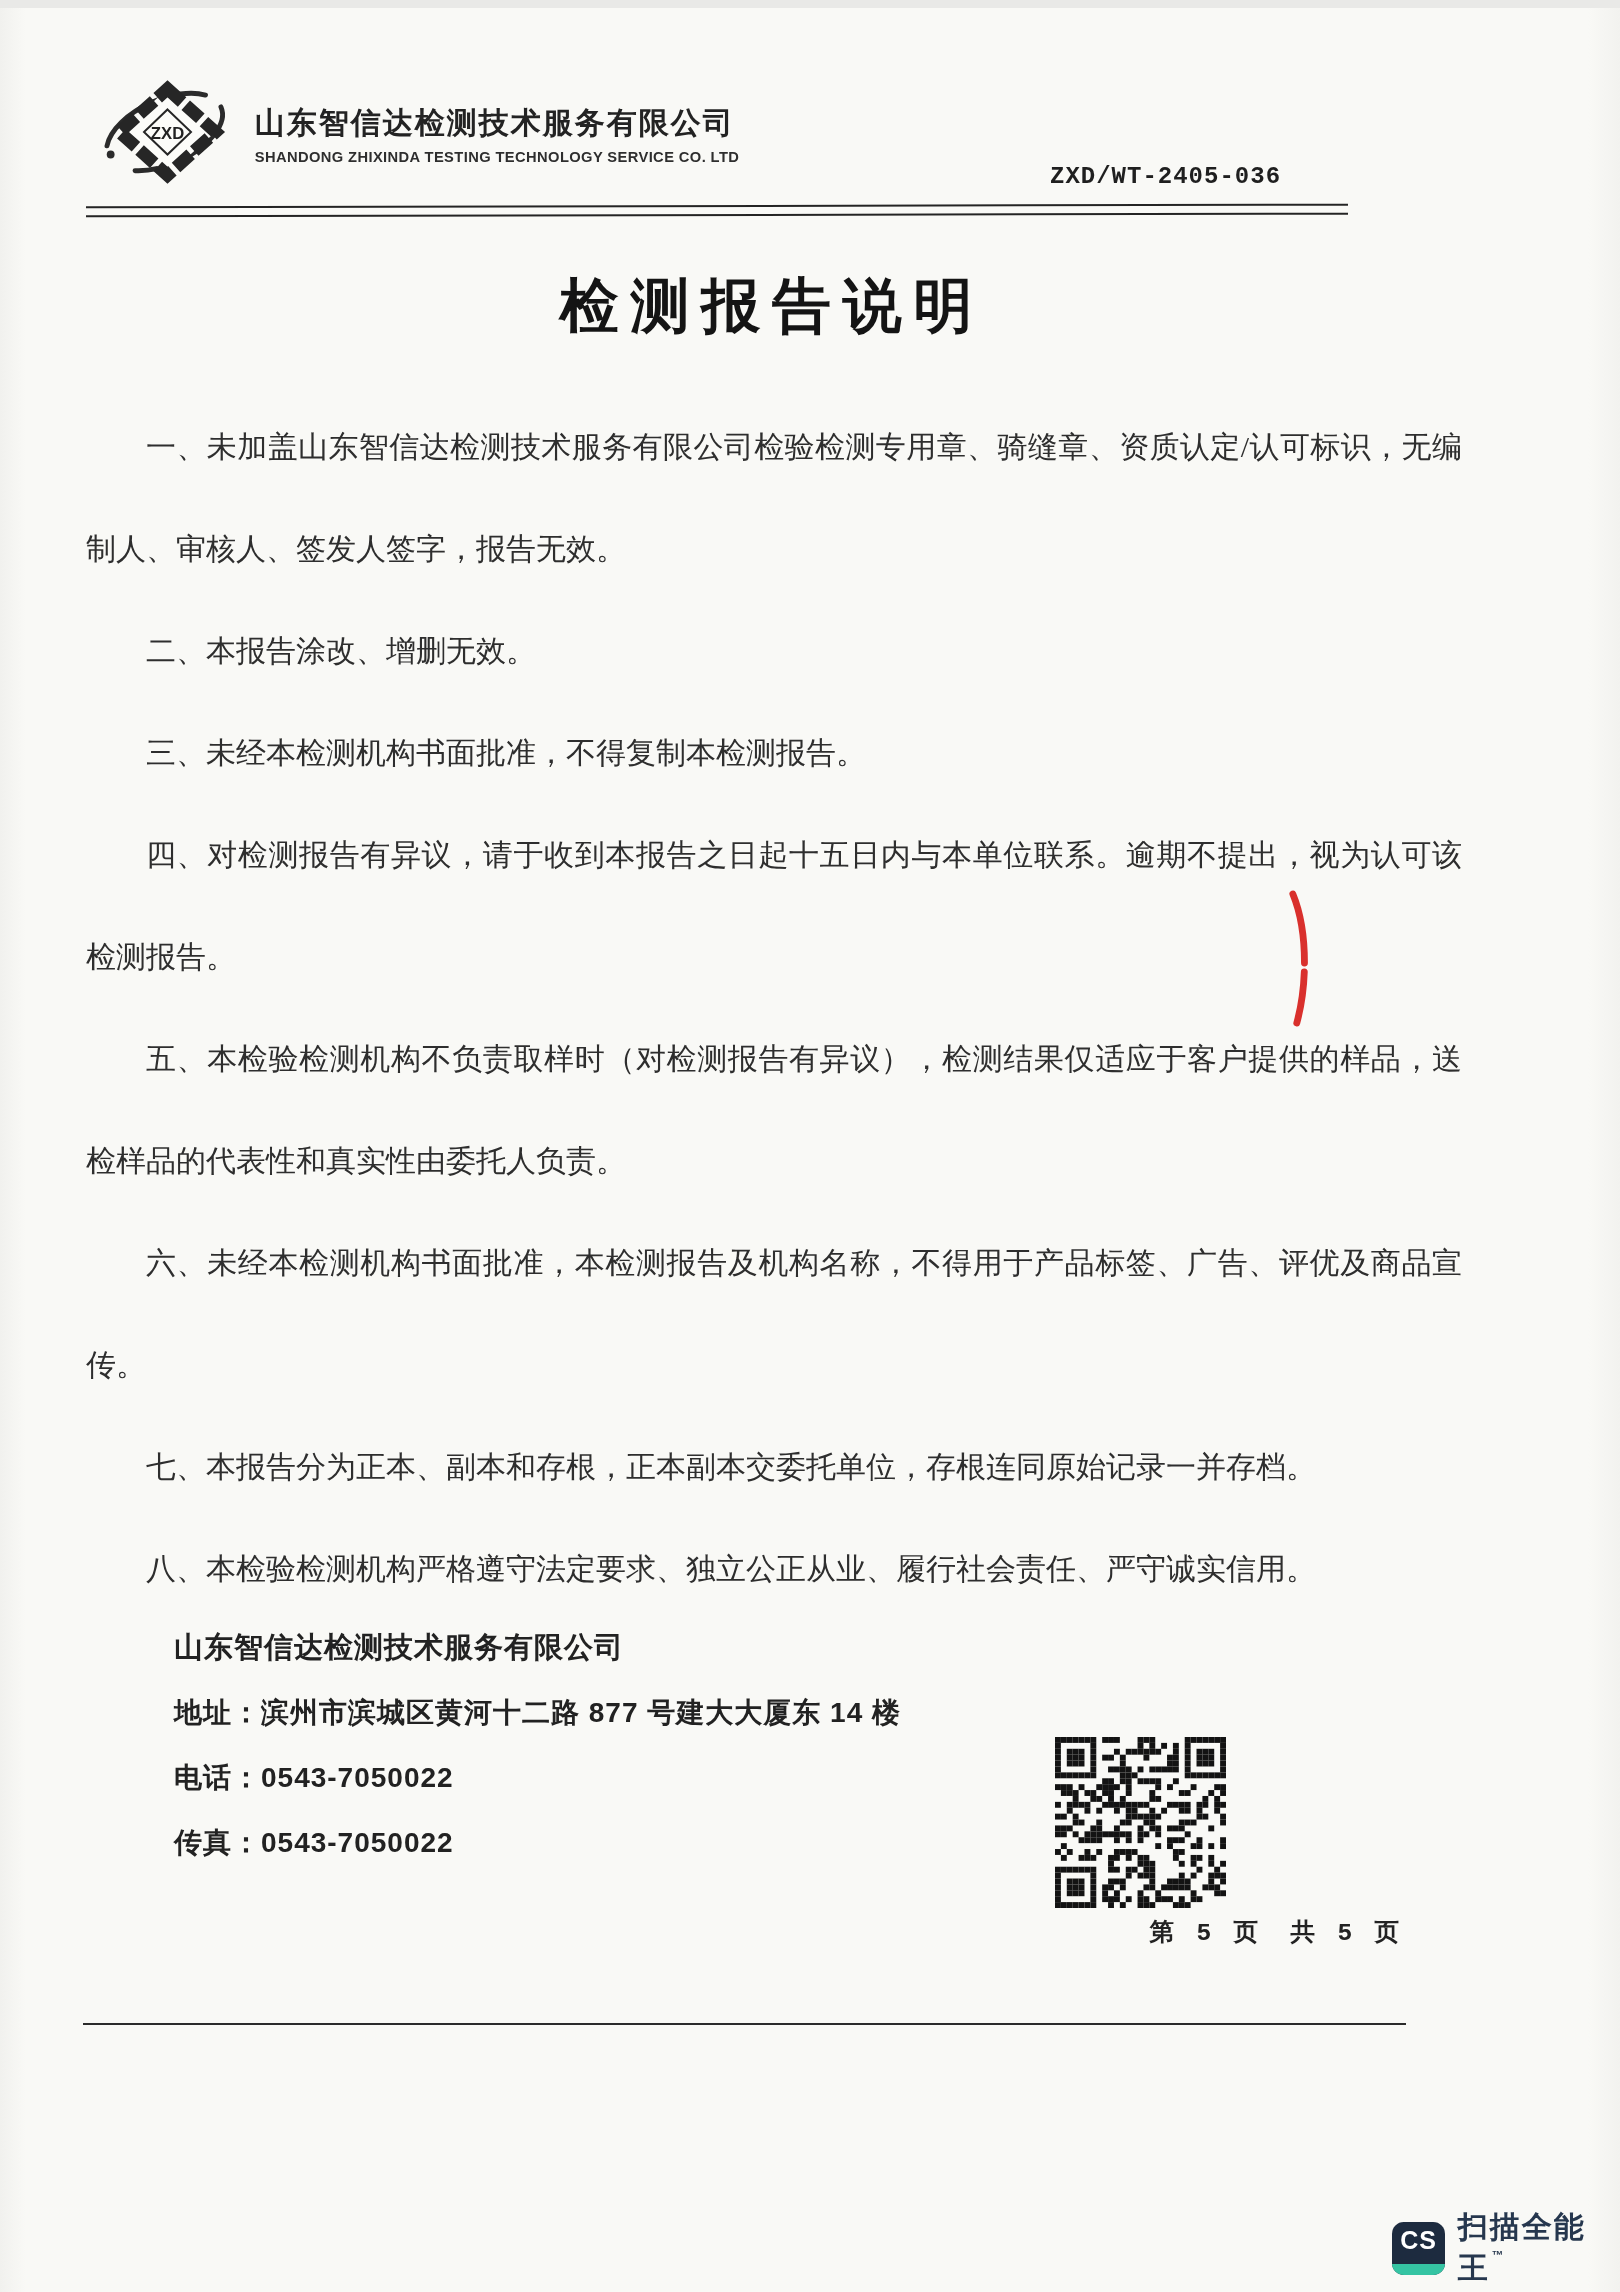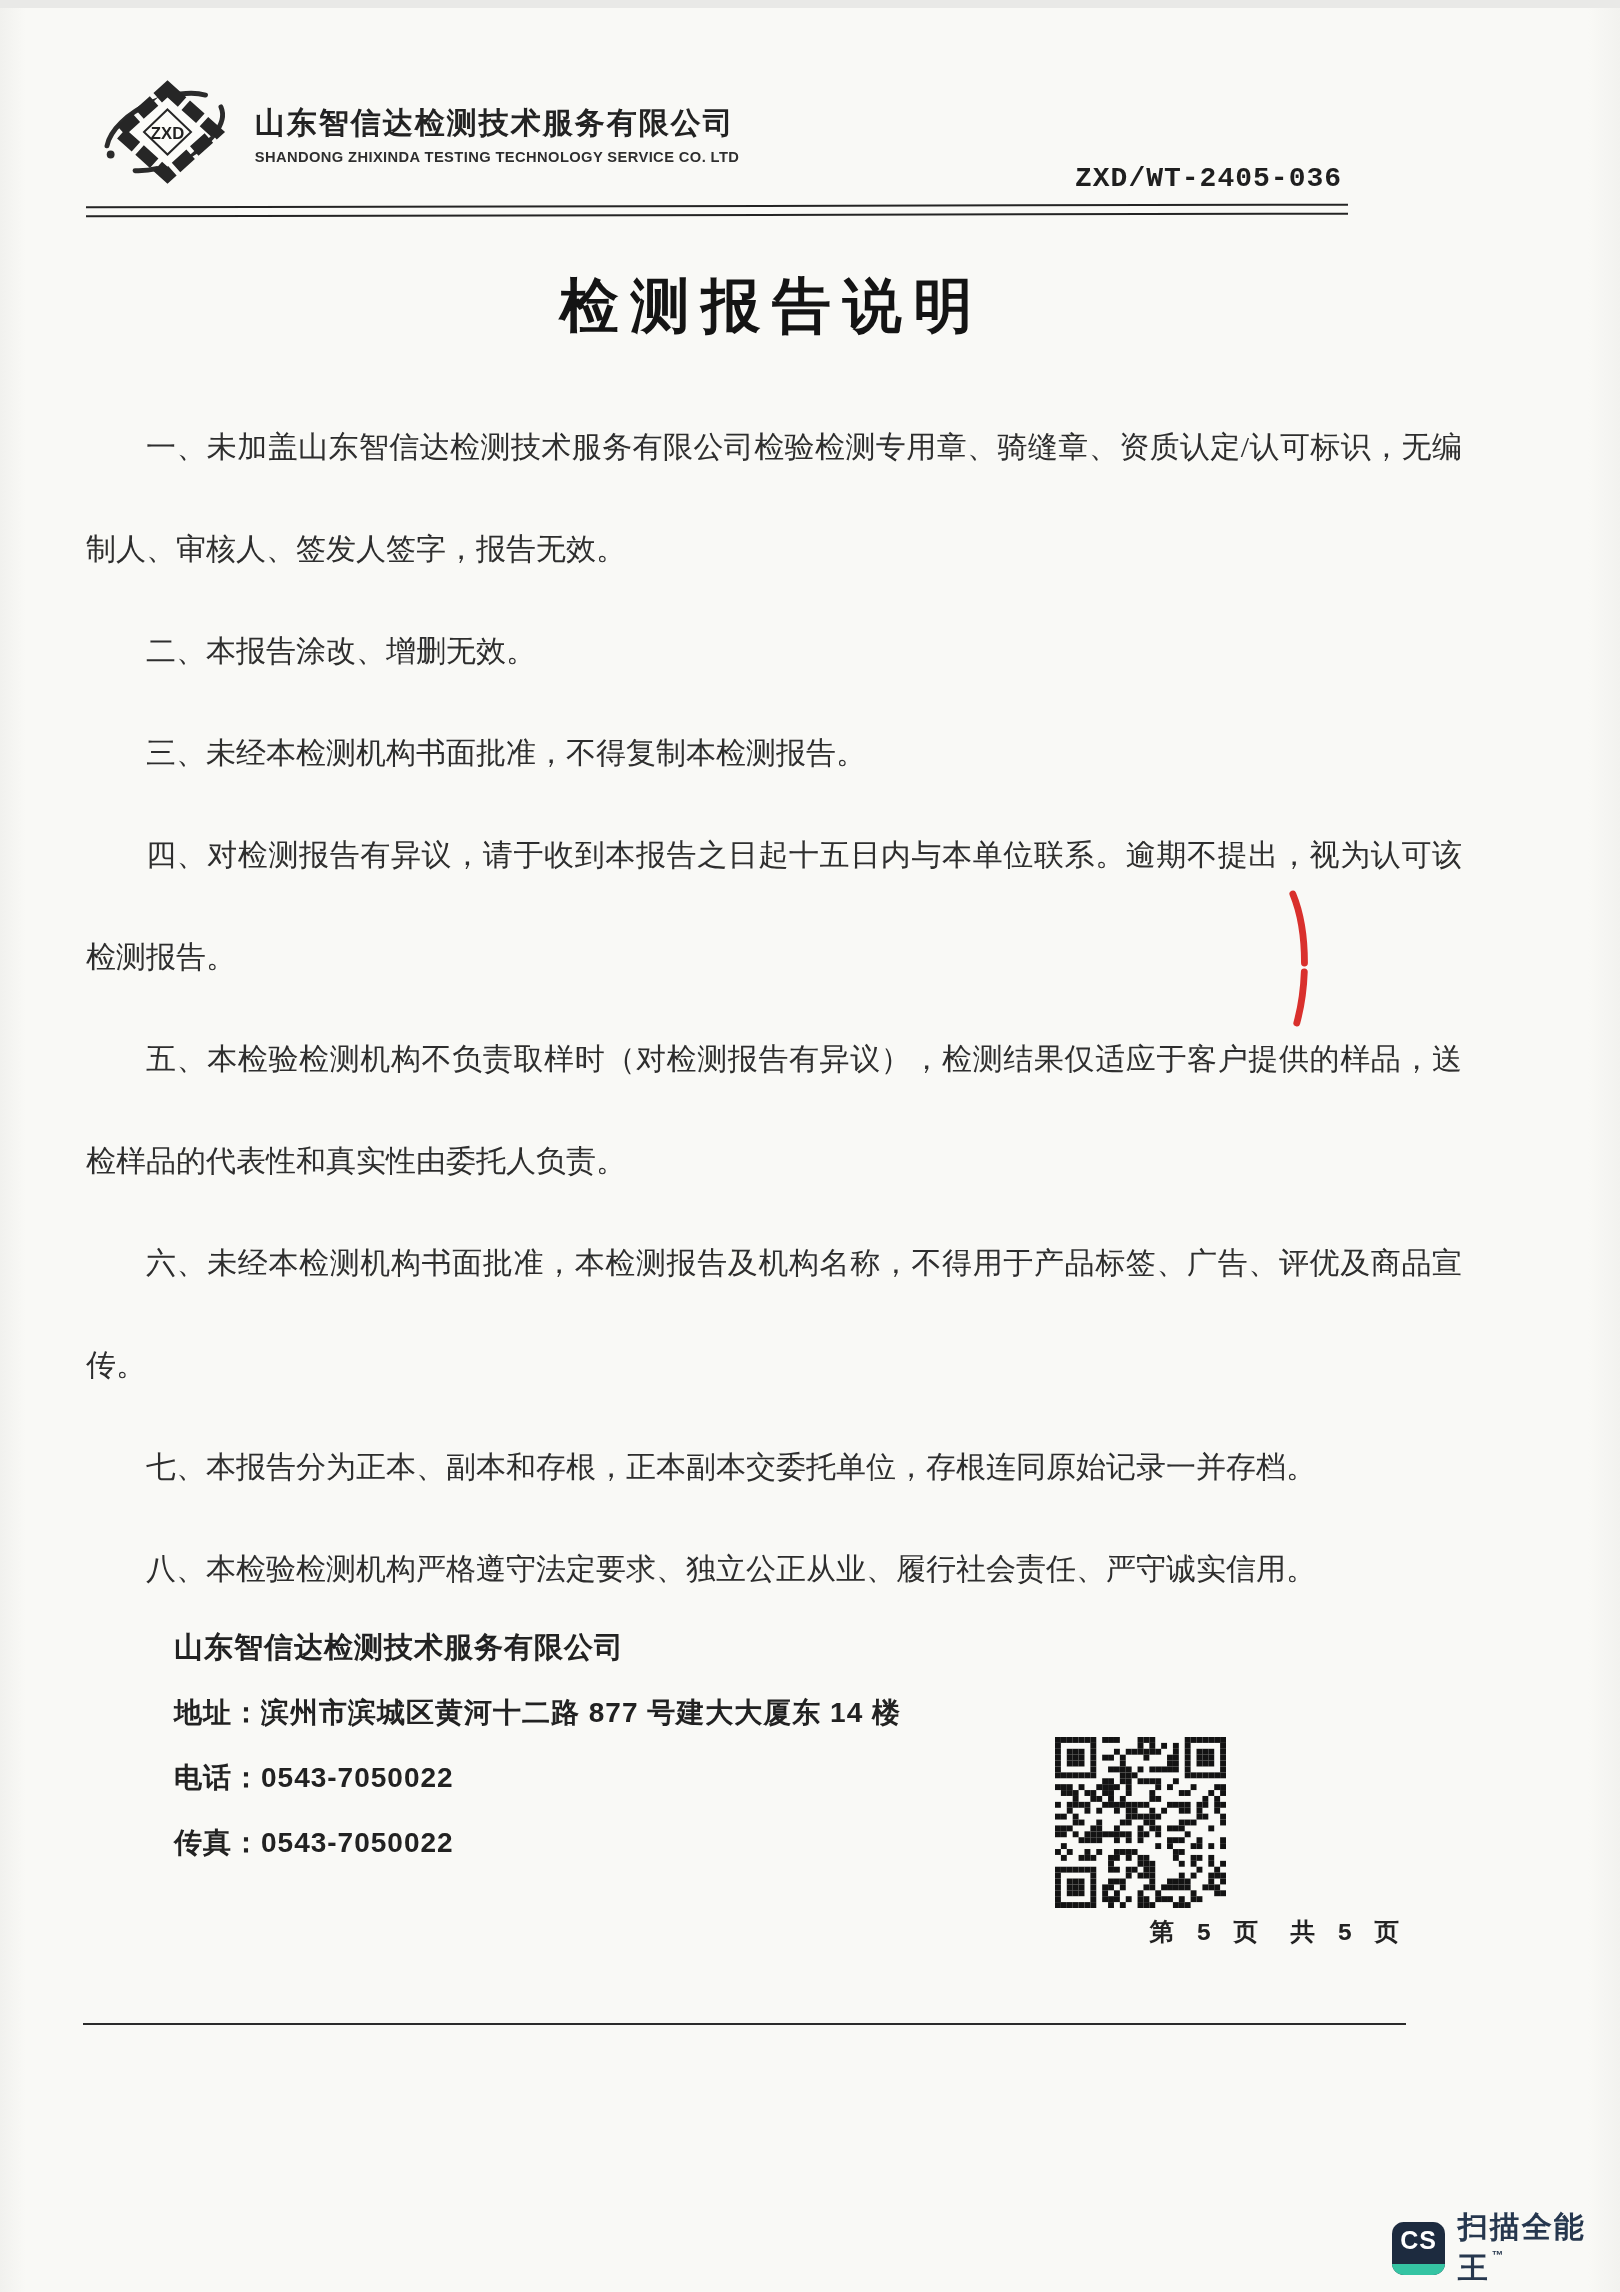--- a/index.html
+++ b/index.html
@@ -17,23 +17,23 @@
   .company-names { display:flex; flex-direction:column; gap:5.9px; }
   .company-cn {
     font-family:"Liberation Sans","DejaVu Sans",sans-serif;
     font-size:30px; font-weight:700; color:#232323; letter-spacing:2px;
   }
   .company-en {
     font-family:"Liberation Sans","DejaVu Sans",sans-serif;
     font-size:14.7px; font-weight:700; color:#2e2e2e; letter-spacing:0.4px;text-align:right;
   }
   .doc-number {
-    position:absolute; top:155px; left:1075px;
+    position:absolute; top:155px; left:1050px;
     font-family:"Liberation Mono","DejaVu Sans Mono",monospace;
-    font-size:28px; font-weight:700; color:#1f1f1f; letter-spacing:1px;
+    font-size:24px; font-weight:700; color:#1f1f1f; letter-spacing:1px;
   }
   .header-rule {
     position:absolute; top:197px; left:86px; width:1262px; height:10.8px;
     border-top:2.9px solid #242424; border-bottom:2.9px solid #242424;
     transform:rotate(-0.12deg);
   }
   .report-title {
     position:absolute; top:259px; left:86px; width:1372px;
     text-align:center; font-size:59px; font-weight:700; color:#141414;
     letter-spacing:11.8px;

